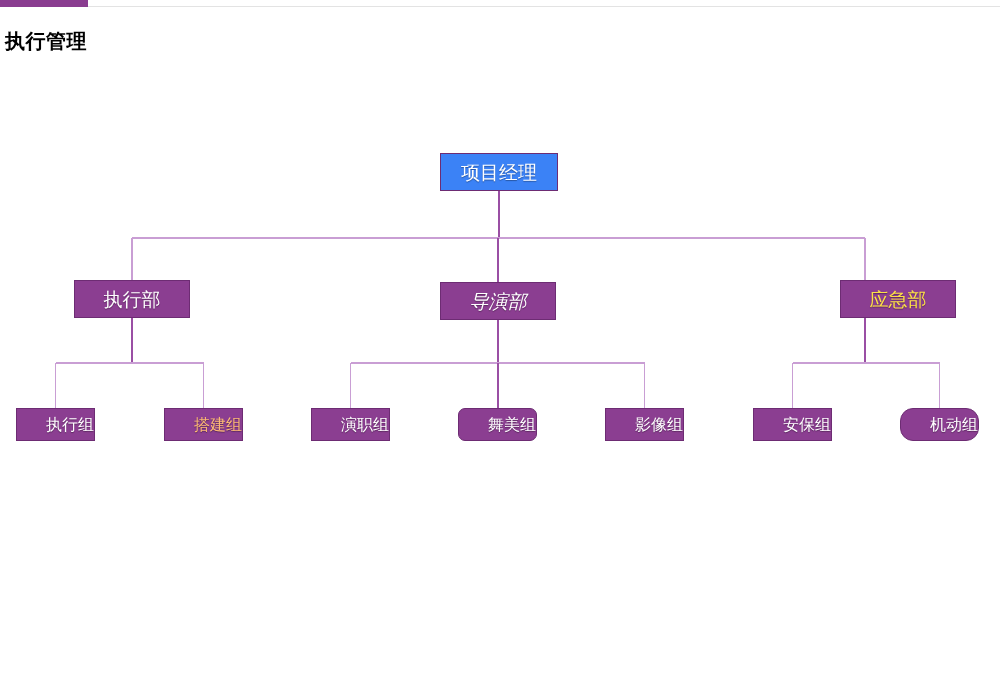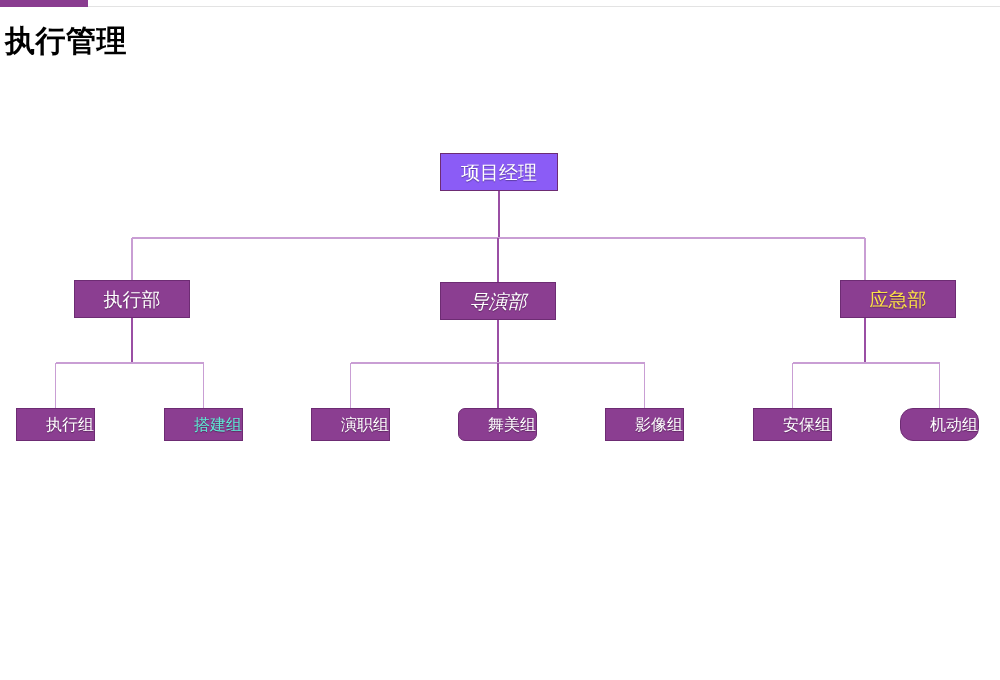--- a/index.html
+++ b/index.html
@@ -29,21 +29,21 @@
     left: 0;
     top: 0;
     width: 88px;
     height: 7px;
     background: #8a3d90;
   }
   #page-title {
     position: absolute;
     left: 5px;
     top: 27px;
-    font-size: 30px;
+    font-size: 20px;
     font-weight: bold;
     color: #000000;
     letter-spacing: 0.5px;
     line-height: 28px;
     white-space: nowrap;
   }
 
   
   #org-chart {
     position: absolute;
@@ -112,36 +112,36 @@
       <line x1="350.5" y1="363" x2="350.5" y2="408" stroke="#c99ed4" stroke-width="1.6" shape-rendering="crispEdges"></line>
       <line x1="497.5" y1="363" x2="497.5" y2="408" stroke="#9a4fa4" stroke-width="2" shape-rendering="crispEdges"></line>
       <line x1="644.5" y1="363" x2="644.5" y2="408" stroke="#c99ed4" stroke-width="1.6" shape-rendering="crispEdges"></line>
       <line x1="865" y1="318" x2="865" y2="363" stroke="#9a4fa4" stroke-width="2" shape-rendering="crispEdges"></line>
       <line x1="792.5" y1="363" x2="939.5" y2="363" stroke="#c99ed4" stroke-width="1.6" shape-rendering="crispEdges"></line>
       <line x1="792.5" y1="363" x2="792.5" y2="408" stroke="#c99ed4" stroke-width="1.6" shape-rendering="crispEdges"></line>
       <line x1="939.5" y1="363" x2="939.5" y2="408" stroke="#c99ed4" stroke-width="1.6" shape-rendering="crispEdges"></line>
     </svg>
 
   <div id="node-layer">
-      <div class="node level-0" style="left: 440px; top: 153px; width: 118px; height: 38px; background: #8b5cf6; border-color: rgb(109, 44, 115); color: rgb(255, 255, 255);">
+      <div class="node level-0" style="left: 440px; top: 153px; width: 118px; height: 38px; background: #3b82f6; border-color: rgb(109, 44, 115); color: rgb(255, 255, 255);">
         <span class="node-label">项目经理</span>
       </div>
       <div class="node level-1" style="left: 74px; top: 280px; width: 116px; height: 38px; background: rgb(139, 62, 145); border-color: rgb(109, 44, 115); color: rgb(255, 255, 255);">
         <span class="node-label">执行部</span>
       </div>
       <div class="node level-1" style="left: 440px; top: 282px; width: 116px; height: 38px; background: rgb(139, 62, 145); border-color: rgb(109, 44, 115); color: rgb(255, 255, 255); font-style: italic;">
         <span class="node-label">导演部</span>
       </div>
       <div class="node level-1" style="left: 807px; top: 280px; width: 116px; height: 38px; background: rgb(139, 62, 145); border-color: rgb(109, 44, 115); color: #fde047; margin-left: 33px;">
         <span class="node-label">应急部</span>
       </div>
       <div class="node level-2" style="left: 16px; top: 408px; width: 79px; height: 33px; background: rgb(139, 62, 145); border-color: rgb(109, 44, 115); color: rgb(255, 255, 255);">
         <span class="node-label">执行组</span>
       </div>
-      <div class="node level-2" style="left: 164px; top: 408px; width: 79px; height: 33px; background: rgb(139, 62, 145); border-color: rgb(109, 44, 115); color: #5eead4;">
+      <div class="node level-2" style="left: 164px; top: 408px; width: 79px; height: 33px; background: rgb(139, 62, 145); border-color: rgb(109, 44, 115); color: #fdba74;">
         <span class="node-label">搭建组</span>
       </div>
       <div class="node level-2" style="left: 311px; top: 408px; width: 79px; height: 33px; background: rgb(139, 62, 145); border-color: rgb(109, 44, 115); color: rgb(255, 255, 255); padding-left: 18px;">
         <span class="node-label">演职组</span>
       </div>
       <div class="node level-2" style="left: 458px; top: 408px; width: 79px; height: 33px; background: rgb(139, 62, 145); border-color: rgb(109, 44, 115); color: rgb(255, 255, 255); border-radius: 7px;">
         <span class="node-label">舞美组</span>
       </div>
       <div class="node level-2" style="left: 605px; top: 408px; width: 79px; height: 33px; background: rgb(139, 62, 145); border-color: rgb(109, 44, 115); color: #ffffff;">
         <span class="node-label">影像组</span>

